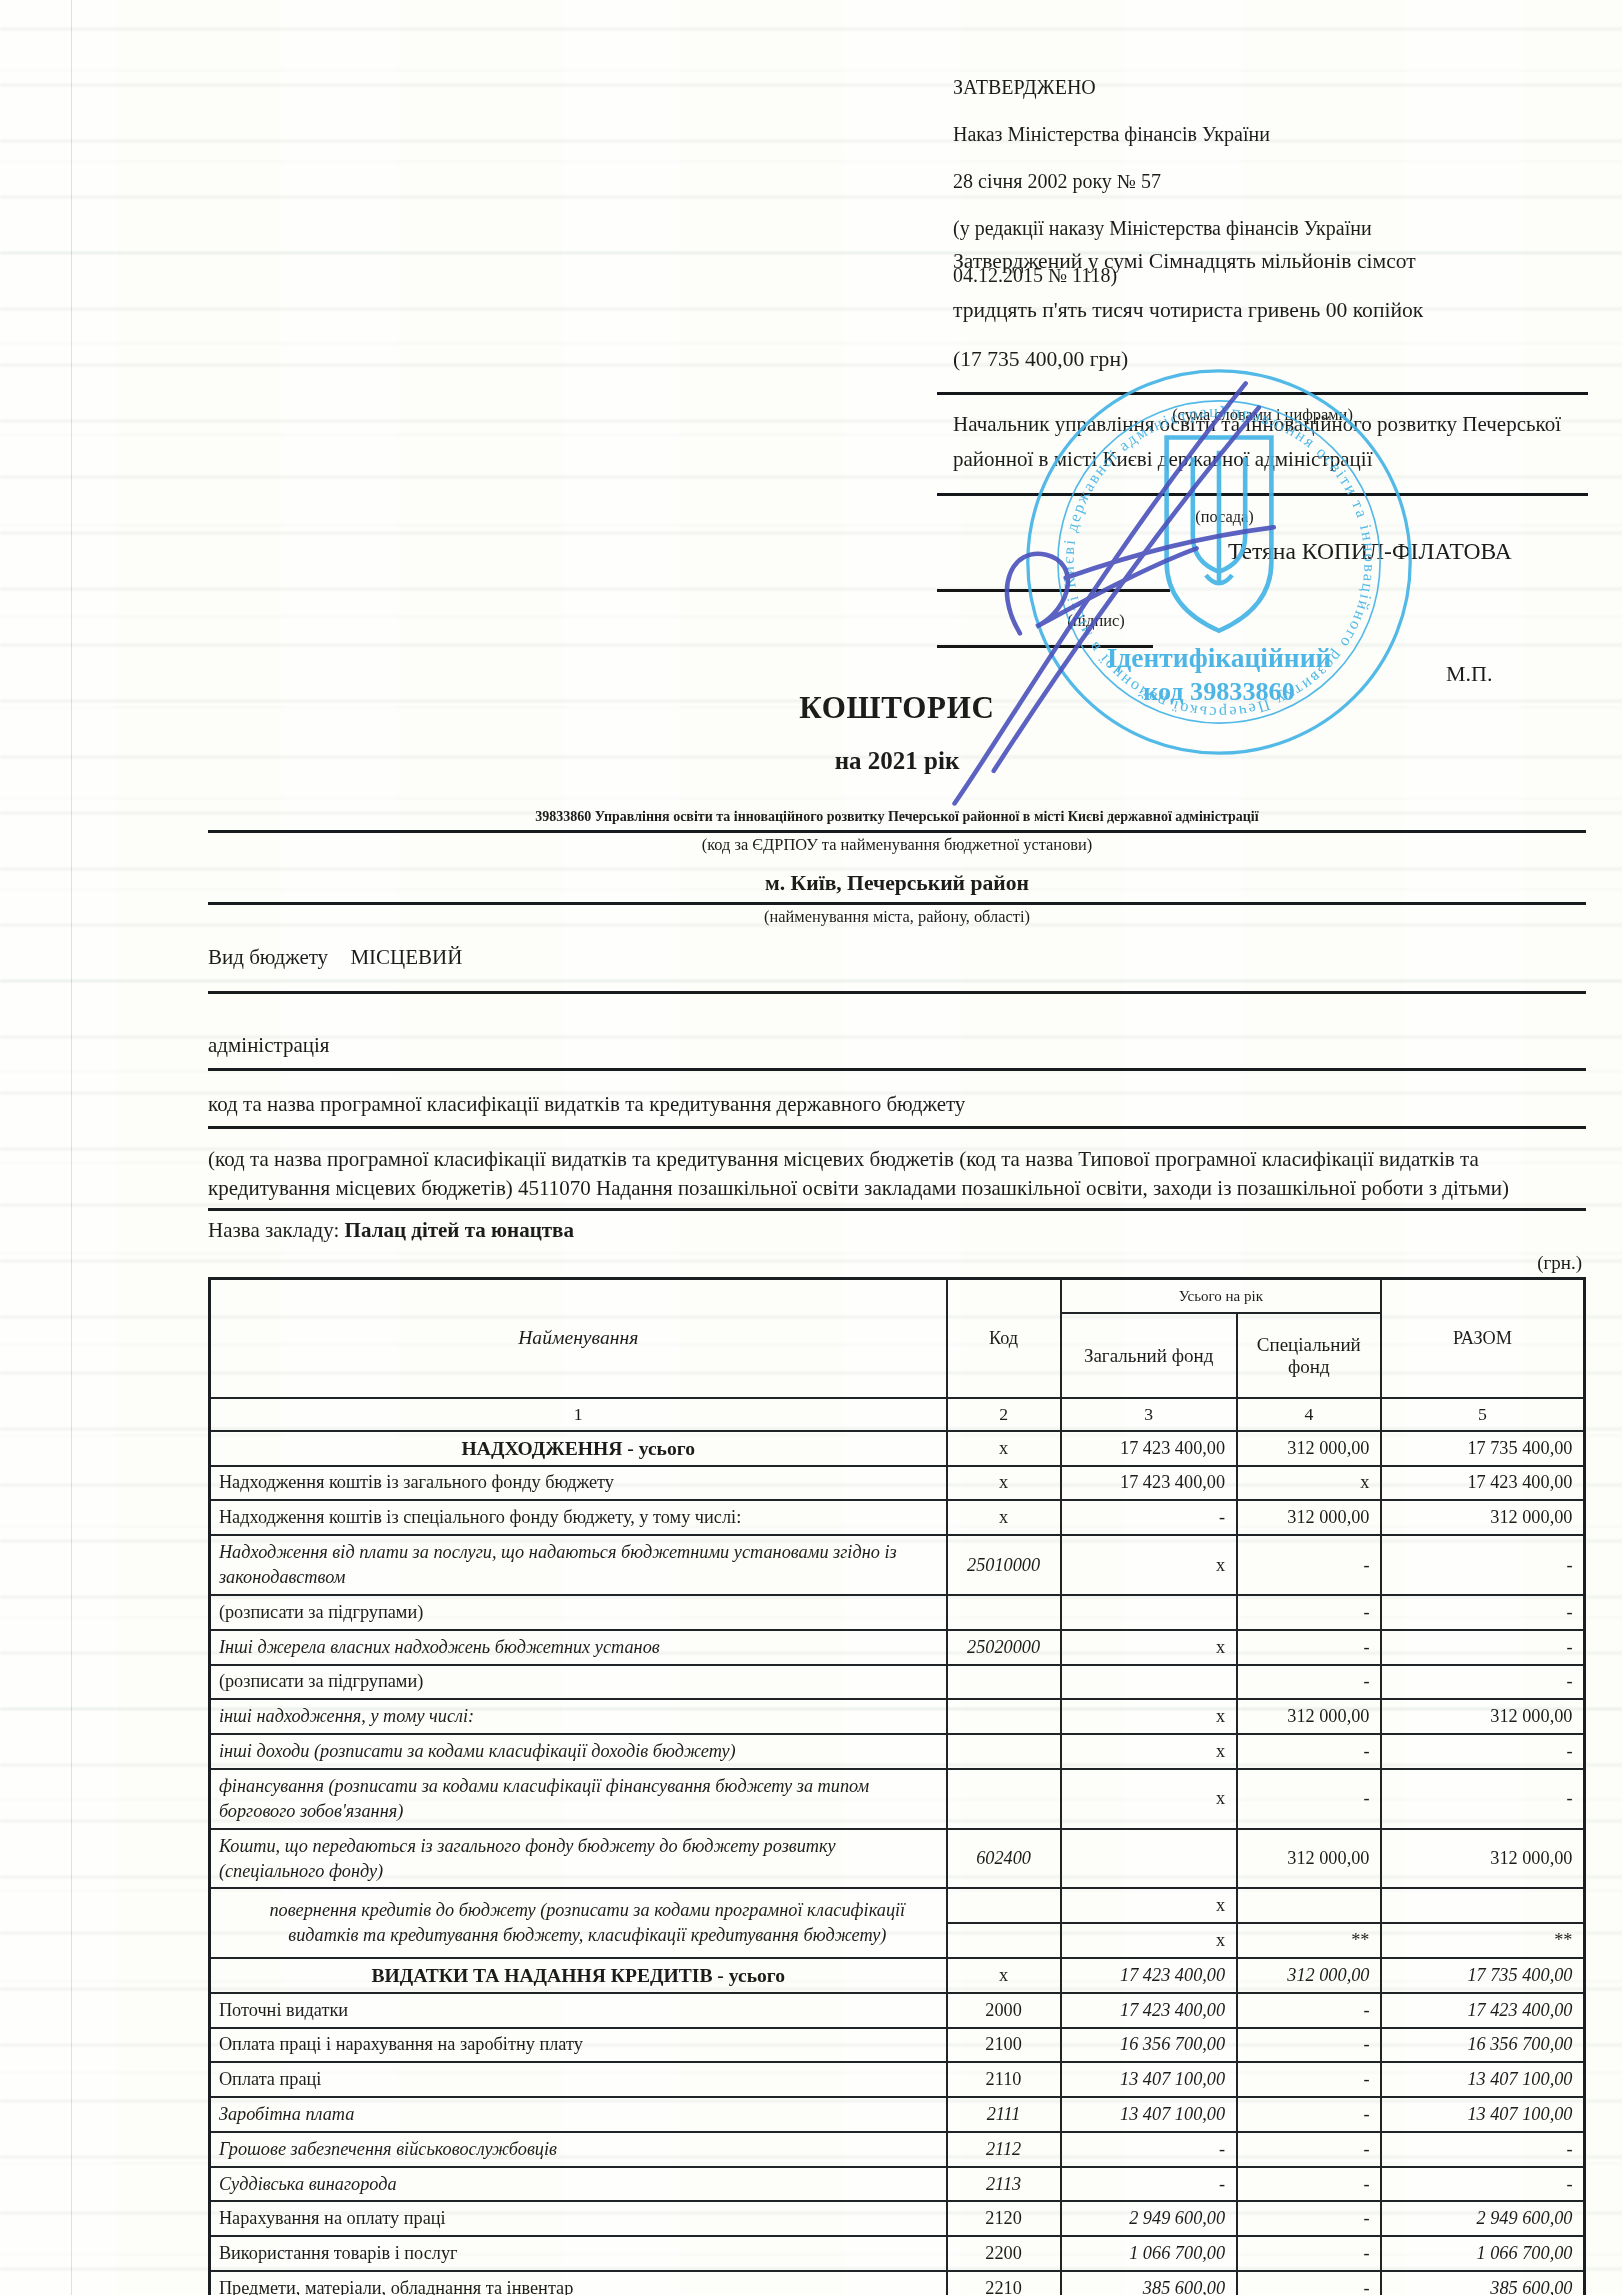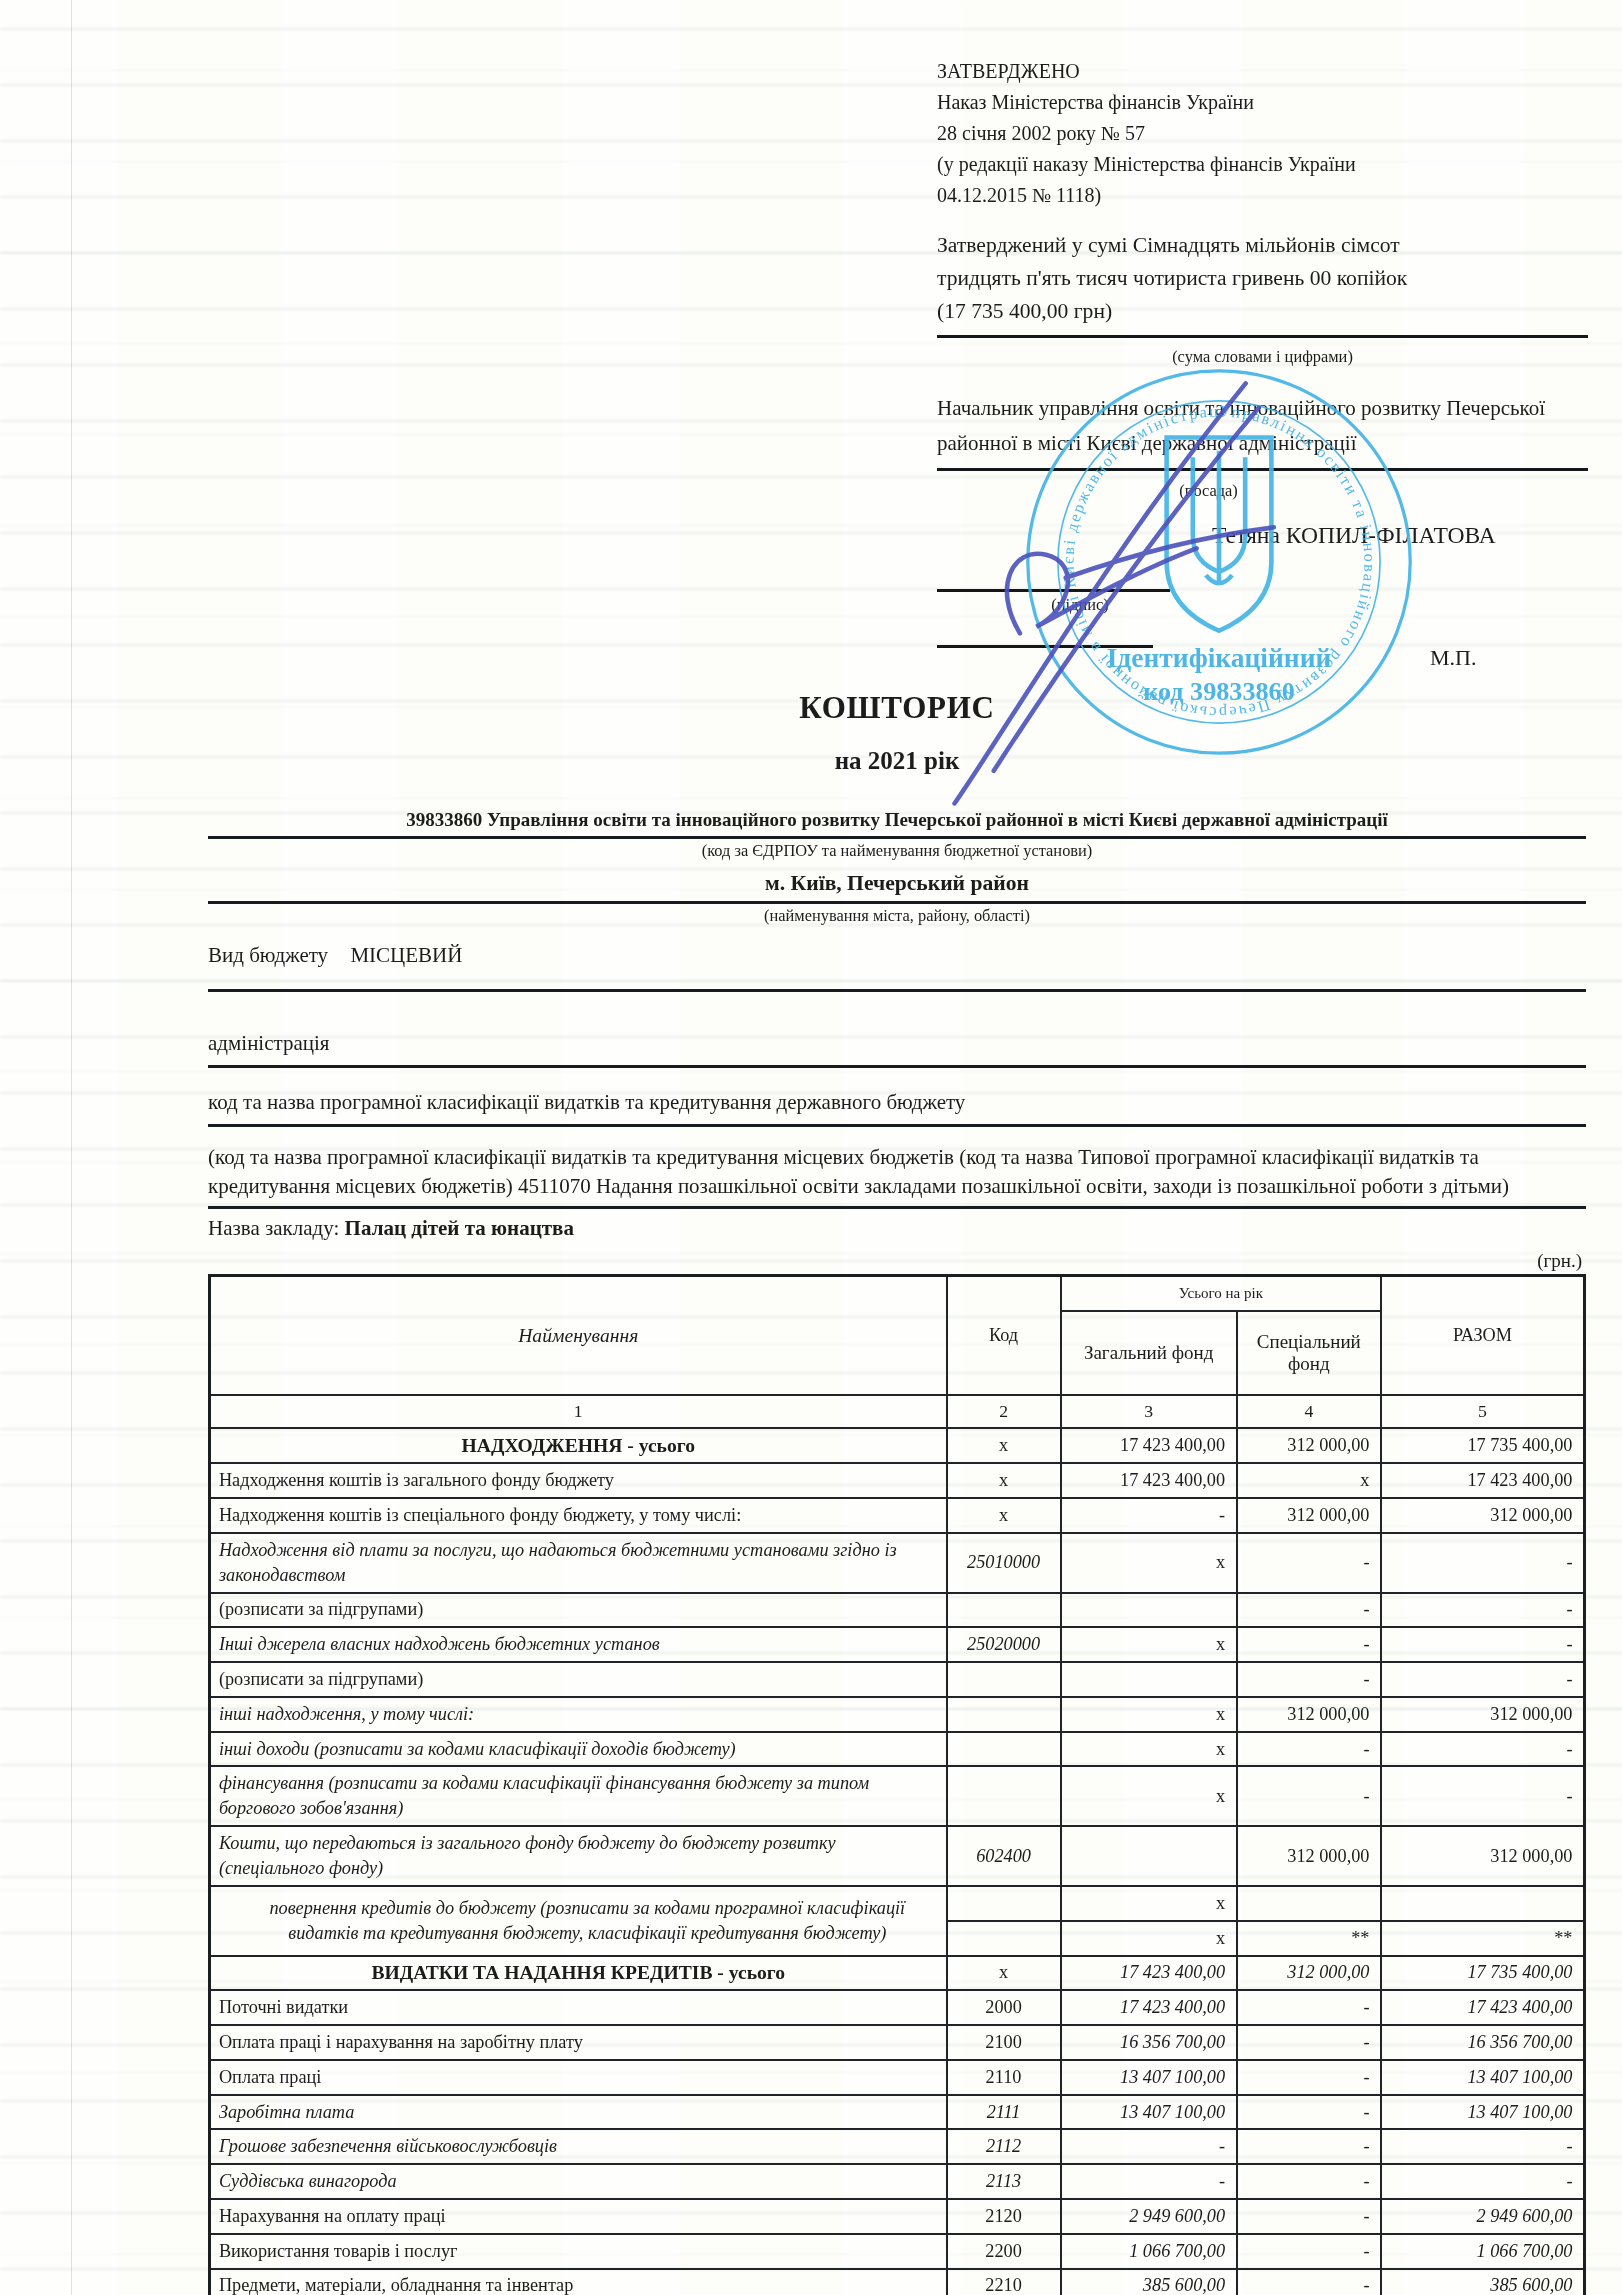--- a/index.html
+++ b/index.html
@@ -10,39 +10,39 @@
   }
   .scan-bleed{
     position:absolute; inset:0; pointer-events:none;
     background:
       repeating-linear-gradient(0deg, transparent 0 25px, rgba(110,150,118,.13) 25px 27px, transparent 27px 56px),
       repeating-linear-gradient(0deg, transparent 0 40px, rgba(125,160,138,.09) 40px 41px, transparent 41px 91px),
       repeating-linear-gradient(90deg, rgba(255,255,255,.55) 0 118px, transparent 118px 281px);
     filter:blur(0.9px);
   }
   .scan-edge{position:absolute; left:71px; top:0; width:1.3px; height:100%; background:rgba(40,40,40,.14);}
-  p{margin:0;}
+  p{margin:16px;}
   .approved{position:absolute; left:937px; top:56px; width:654px; font-size:20px; line-height:31px;}
   .approved-sum{position:absolute; left:937px; top:229px; width:651px; font-size:21.6px; line-height:33px;}
   .rule{border-bottom:3.3px solid #14181a; margin-top:6.5px;}
   .caption{font-size:16.4px; text-align:center; margin-top:2.6px;}
   .official{position:absolute; left:937px; top:391px; width:651px; font-size:21px; line-height:35px;}
   .posada-cap{width:543px;}
   .sig-rule{position:absolute; left:937px; top:589px; width:233px; border-bottom:3.3px solid #161616;}
   .pidpys-cap{position:absolute; left:1008px; top:595px; width:144px; font-size:16.4px; text-align:center;}
   .third-rule{position:absolute; left:937px; top:645px; width:216px; border-bottom:3.3px solid #161616;}
   .mp{position:absolute; left:1430px; top:645px; font-size:22px;}
   .sig-name{position:absolute; left:1212px; top:522px; font-size:23.6px;}
   .stamp-svg{position:absolute; left:1016px; top:359px; opacity:.92;}
   .signature-svg{position:absolute; left:915px; top:352px;}
   .content{position:absolute; left:208px; top:669px; width:1378px;}
   .doc-title{font-size:31px; font-weight:bold; text-align:center; letter-spacing:0.7px;}
   .doc-subtitle{font-size:25px; font-weight:bold; text-align:center; margin-top:5.2px;}
   .u-line{border-bottom:3.3px solid #181c1e;}
-  .org-line{margin-top:34px; font-size:19px; font-weight:bold; text-align:center; padding-bottom:5.2px;}
+  .org-line{margin-top:34px; font-size:14px; font-weight:bold; text-align:center; padding-bottom:5.2px;}
   .city-line{margin-top:9.2px; font-size:21.6px; font-weight:bold; text-align:center; padding-bottom:5.2px;}
   .meta{font-size:21px; line-height:29px;}
   .m-vyd{margin-top:14.4px; padding-bottom:19px;}
   .m-vidom{margin-top:7.9px; padding-bottom:7.9px;}
   .m-prog{margin-top:19.6px; padding-bottom:6.5px;}
   .m-typova{margin-top:16px; padding-bottom:5px;}
   .m-zaklad{margin-top:5.2px;}
   .hrn{font-size:19px; text-align:right; margin-top:7px; padding-right:3.9px;}
   .val-bold{font-weight:bold;}
   .vyd-value{margin-left:17px;}

